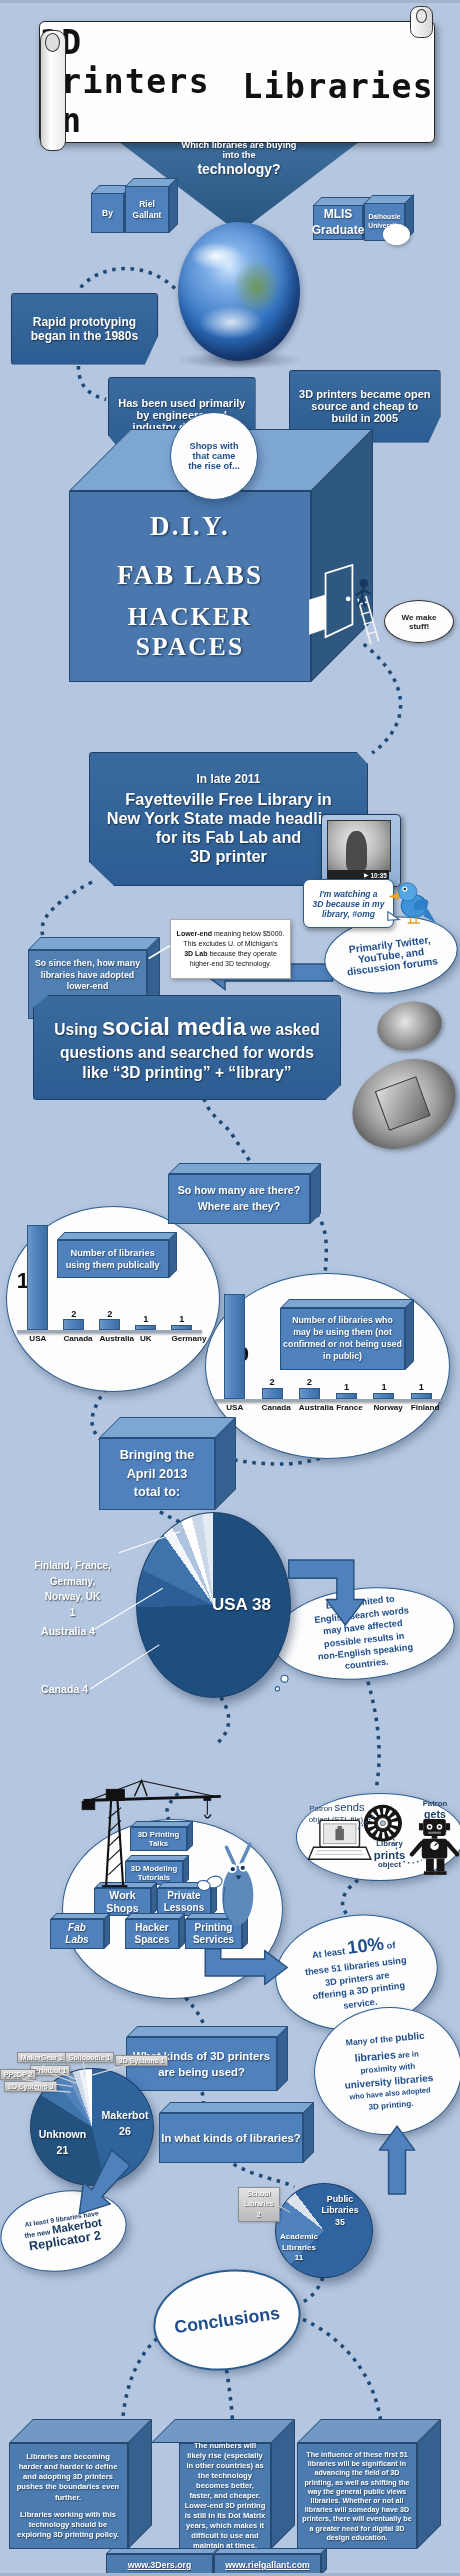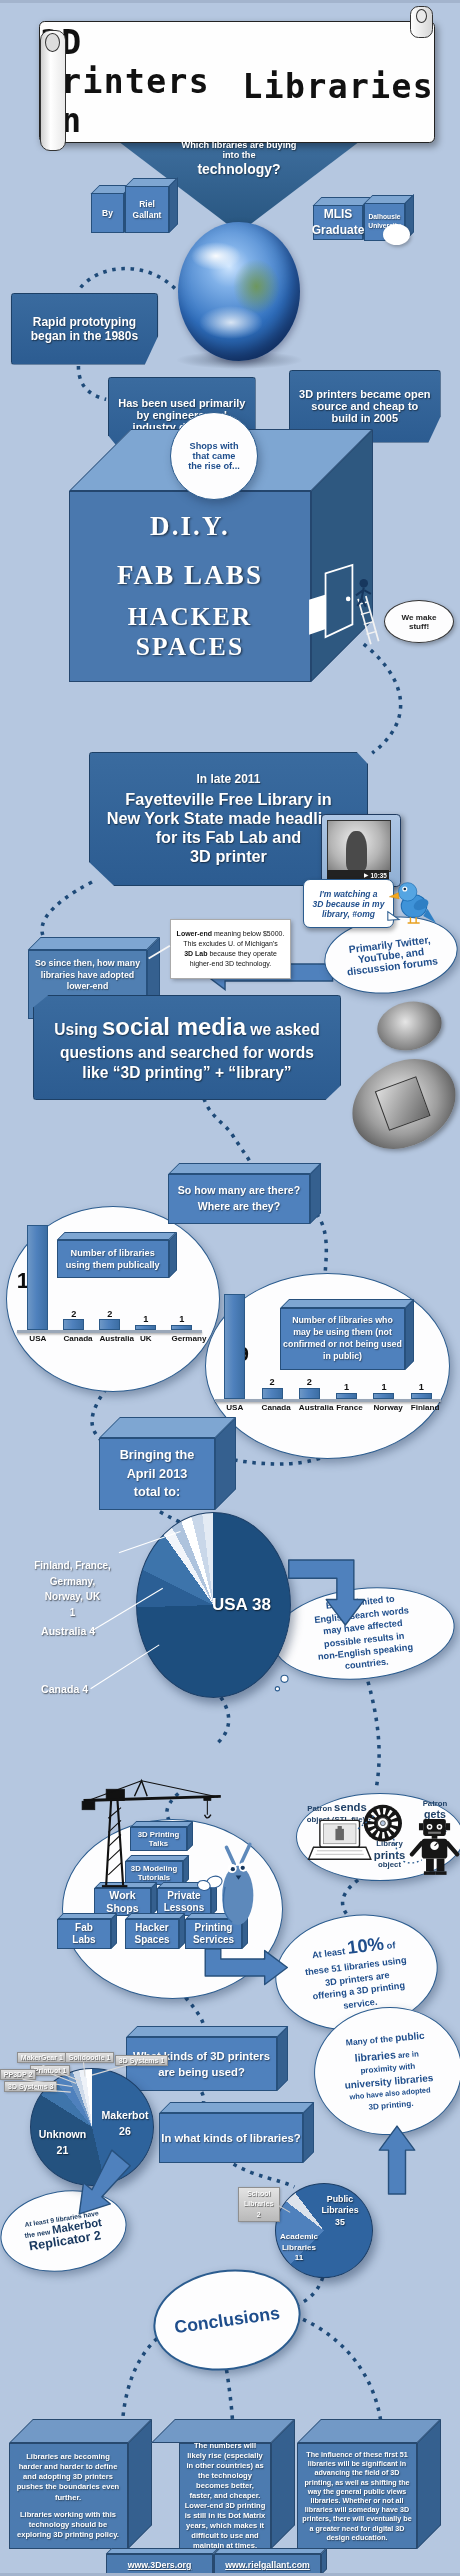--- a/index.html
+++ b/index.html
@@ -379,21 +379,21 @@
       </div>
   </div>
   <div class="c3d z4" style="left:157px;top:1885px;width:54px;height:28px;--d:6.4px;">
     <div class="top"></div>
       <div class="side"></div>
     <div class="face" style="font-size:10px;line-height:1.25;">
         <span>Private</span>
         <span>Lessons</span>
       </div>
   </div>
-  <div class="c3d z4" style="left:57px;top:1916px;width:54px;height:30px;--d:6.4px;">
+  <div class="c3d z4" style="left:50px;top:1916px;width:54px;height:30px;font-style:italic;--d:6.4px;">
     <div class="top"></div>
       <div class="side"></div>
     <div class="face" style="font-size:10px;line-height:1.25;">
         <span>Fab</span>
         <span>Labs</span>
       </div>
   </div>
   <div class="c3d z4" style="left:125px;top:1916px;width:54px;height:30px;--d:6.4px;">
     <div class="top"></div>
       <div class="side"></div>
@@ -405,21 +405,21 @@
   <div class="c3d z4" style="left:185px;top:1916px;width:57px;height:30px;--d:6.4px;">
     <div class="top"></div>
       <div class="side"></div>
     <div class="face" style="font-size:10px;line-height:1.25;">
         <span>Printing</span>
         <span>Services</span>
       </div>
   </div>
 
   <div class="wb abs z2" style="left:296px;top:1790px;width:166px;height:86px;display:block;border-radius:50%;"></div>
-  <div class="abs z5" style="left:303px;top:1798px;width:68px;text-align:center;color:#1f4066;font-weight:bold;line-height:1.2;">
+  <div class="abs z5" style="left:303px;top:1798px;width:68px;text-align:center;color:#1f4066;font-weight:normal;line-height:1.2;">
     <div><span style="font-size:7.8px;">Patron </span><span style="font-size:11.3px;">sends</span></div>
     <div style="font-size:7.8px;">object (STL file).</div>
   </div>
   <div class="abs z5" style="left:371px;top:1837px;width:37px;text-align:center;color:#1f4066;font-weight:bold;line-height:1.1;">
     <div style="font-size:7.8px;">Library</div>
     <div style="font-size:11.3px;">prints</div>
     <div style="font-size:7.8px;">object</div>
   </div>
   <div class="abs z5" style="left:413px;top:1796px;width:44px;text-align:center;color:#1f4066;font-weight:bold;line-height:1.2;">
     <div style="font-size:7.8px;">Patron</div>

